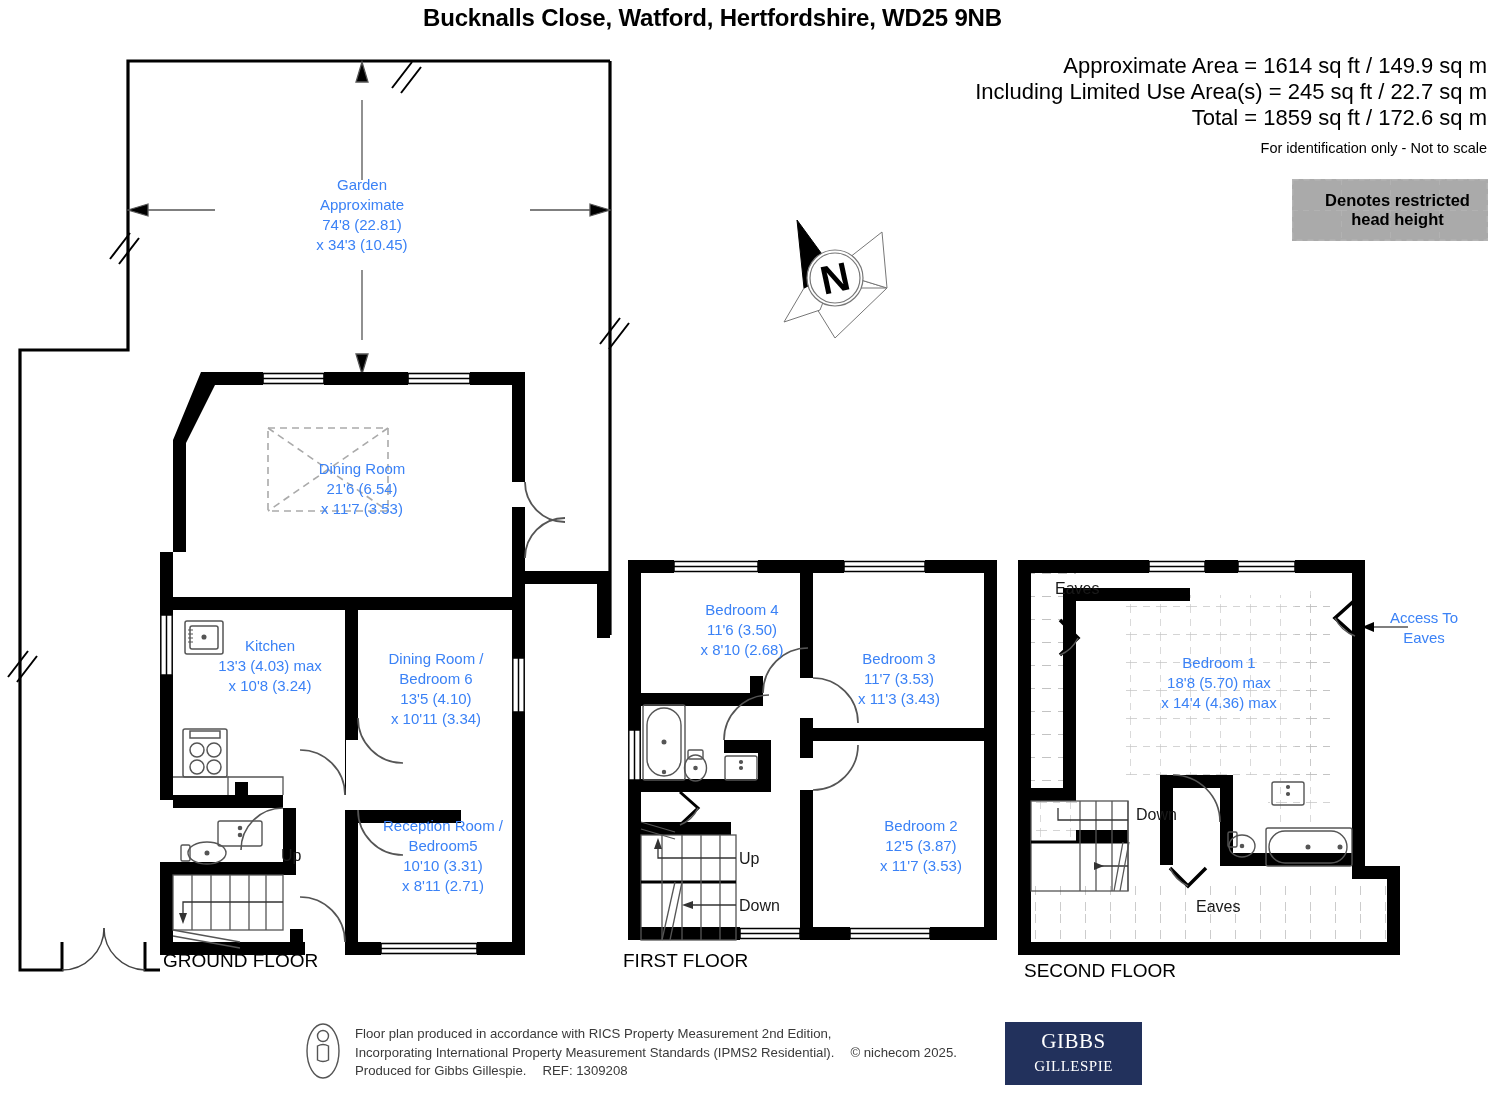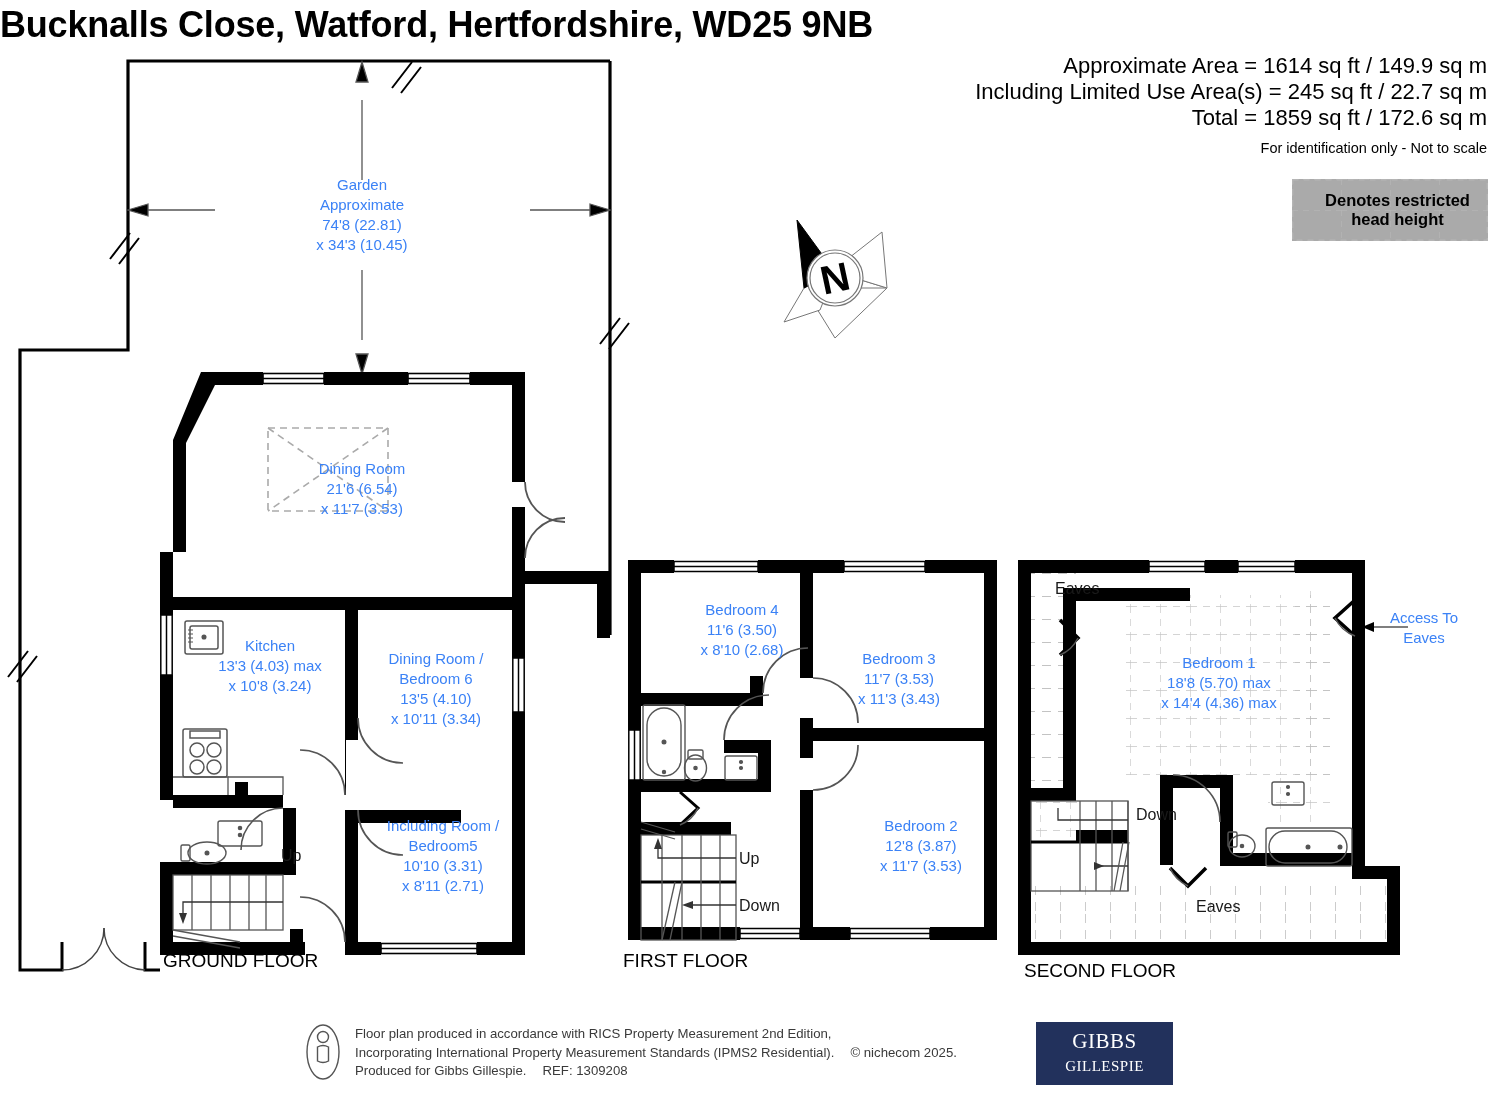--- a/index.html
+++ b/index.html
@@ -13,24 +13,24 @@
     width: 1495px;
     height: 1096px;
     background: #fff;
     overflow: hidden;
   }
   
   #header-title {
     position: absolute;
     left: 0; top: 4px;
     width: 1425px;
-    text-align: left;
+    text-align: center;
     font-family: "Liberation Sans", sans-serif;
     font-weight: bold;
-    font-size: 36px;
+    font-size: 24px;
     letter-spacing: -0.2px;
     color: #000;
   }
   #area-summary {
     position: absolute;
     right: 8px; top: 53px;
     text-align: right;
     font-family: "Liberation Sans", sans-serif;
     font-size: 22px;
     line-height: 26px;
@@ -99,35 +99,35 @@
     font-size: 16px;
     color: #1a1a1a;
     white-space: nowrap;
   }
   
   #footer {
     position: absolute;
     left: 305px; top: 1022px;
     width: 840px;
     display: flex;
-    align-items: flex-end;
+    align-items: flex-start;
   }
   #footer-text {
     font-family: "Liberation Sans", sans-serif;
     font-size: 13.2px;
     line-height: 18.5px;
     color: #3a3a3a;
     margin-left: 14px;
     margin-top: 3px;
     white-space: nowrap;
   }
   #footer-text .copy { margin-left: 16px; }
   #logo {
     position: absolute;
-    left: 1036px; top: 1022px;
+    left: 1005px; top: 1022px;
     width: 137px; height: 63px;
     background: #22315c;
     color: #fff;
     display: flex;
     flex-direction: column;
     align-items: center;
     justify-content: center;
     font-family: "Liberation Serif", serif;
     line-height: 25px;
   }
@@ -367,21 +367,21 @@
   </div>
 
   <div class="room-text" style="left:436px; top:649px;">
     <div>Dining Room /</div>
     <div>Bedroom 6</div>
     <div>13'5 (4.10)</div>
     <div>x 10'11 (3.34)</div>
   </div>
 
   <div class="room-text" style="left:443px; top:816px;">
-    <div>Including Room /</div>
+    <div>Reception Room /</div>
     <div>Bedroom5</div>
     <div>10'10 (3.31)</div>
     <div>x 8'11 (2.71)</div>
   </div>
 
   <div class="small-text" style="left:281px; top:847px;">Up</div>
 
   <div class="floor-label" style="left:163px; top:950px;">GROUND FLOOR</div>
 
   <svg class="plan-svg" style="left:780px; top:210px;" width="110" height="130" viewBox="0 0 110 130">
@@ -504,21 +504,21 @@
   </div>
 
   <div class="room-text" style="left:899px; top:649px;">
     <div>Bedroom 3</div>
     <div>11'7 (3.53)</div>
     <div>x 11'3 (3.43)</div>
   </div>
 
   <div class="room-text" style="left:921px; top:816px;">
     <div>Bedroom 2</div>
-    <div>12'8 (3.87)</div>
+    <div>12'5 (3.87)</div>
     <div>x 11'7 (3.53)</div>
   </div>
 
   <div class="small-text" style="left:739px; top:850px;">Up</div>
   <div class="small-text" style="left:739px; top:897px;">Down</div>
 
   <div class="floor-label" style="left:623px; top:950px;">FIRST FLOOR</div>
 
   <svg class="plan-svg" style="left:1010px; top:550px;" width="485" height="430" viewBox="0 0 485 430">
     <defs>

